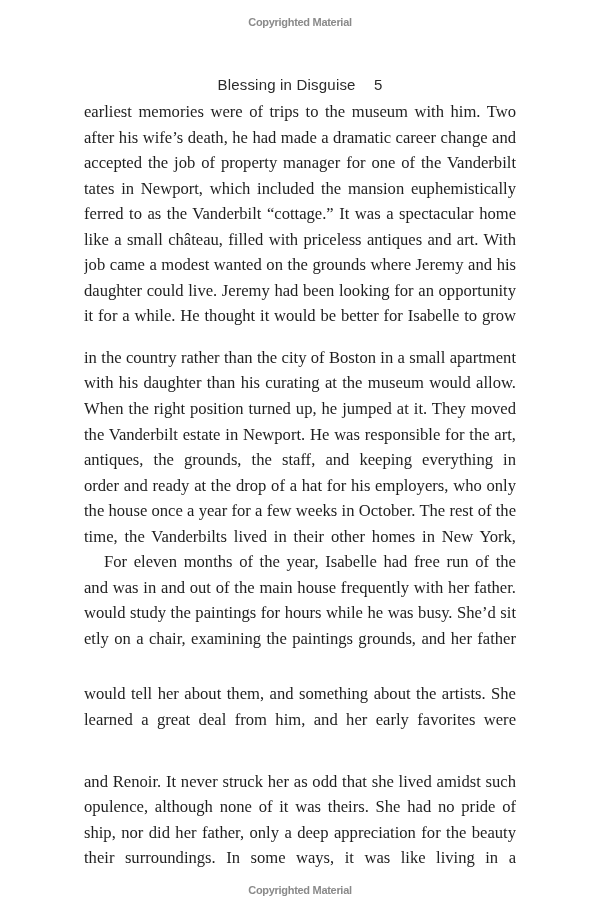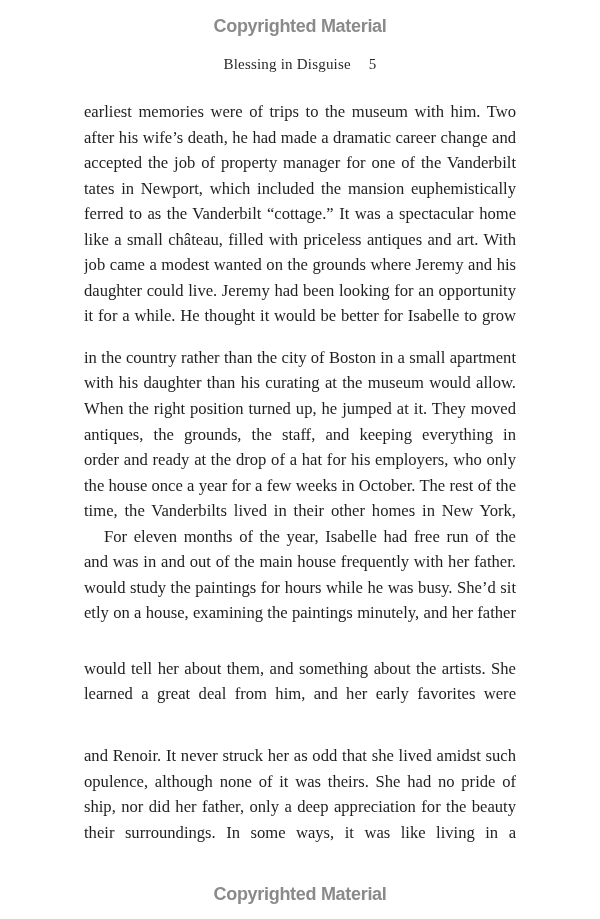--- a/index.html
+++ b/index.html
@@ -15,34 +15,34 @@
       font-family: "Liberation Serif", "DejaVu Serif", serif;
       color: #1e1e1e;
     }
     .watermark {
       position: absolute;
       left: 0;
       width: 600px;
       text-align: center;
       font-family: "Liberation Sans", "DejaVu Sans", sans-serif;
       font-weight: bold;
-      font-size: 18px;
+      font-size: 11px;
       color: #8a8a8a;
       letter-spacing: -0.3px;
     }
     .watermark.top { top: 16px; }
     .watermark.bottom { top: 884px; }
 
     .running-head {
       position: absolute;
-      top: 56px;
+      top: 76px;
       left: 0;
       width: 600px;
       text-align: center;
-      font-family: Liberation Serif, serif;
+      font-family: Liberation Sans, sans-serif;
       font-size: 15px;
       color: #2a2a2a;
       letter-spacing: 0.2px;
     }
     .running-head .title { margin-right: 14px; }
 
     .body-text {
       position: absolute;
       top: 99px;
       left: 84px;
@@ -81,30 +81,31 @@
     <div class="line" style="white-space: normal; overflow: hidden;">accepted the job of property manager for one of the Vanderbilt es-</div>
     <div class="line" style="white-space: normal; overflow: hidden;">tates in Newport, which included the mansion euphemistically re-</div>
     <div class="line" style="white-space: normal; overflow: hidden;">ferred to as the Vanderbilt “cottage.” It was a spectacular home more</div>
     <div class="line" style="white-space: normal; overflow: hidden;">like a small château, filled with priceless antiques and art. With the</div>
     <div class="line" style="white-space: normal; overflow: hidden;">job came a modest wanted on the grounds where Jeremy and his</div>
     <div class="line" style="white-space: normal; overflow: hidden;">daughter could live. Jeremy had been looking for an opportunity like</div>
     <div class="line" style="white-space: normal; overflow: hidden;">it for a while. He thought it would be better for Isabelle to grow up</div>
     <div class="line" style="white-space: normal; overflow: hidden; margin-top: 16px;">in the country rather than the city of Boston in a small apartment</div>
     <div class="line" style="white-space: normal; overflow: hidden;">with his daughter than his curating at the museum would allow.</div>
     <div class="line" style="white-space: normal; overflow: hidden;">When the right position turned up, he jumped at it. They moved to</div>
+    <div class="line" style="white-space: normal; overflow: hidden;">the Vanderbilt estate in Newport. He was responsible for the art,</div>
     <div class="line" style="white-space: normal; overflow: hidden;">antiques, the grounds, the staff, and keeping everything in perfect</div>
     <div class="line" style="white-space: normal; overflow: hidden;">order and ready at the drop of a hat for his employers, who only used</div>
     <div class="line" style="white-space: normal; overflow: hidden;">the house once a year for a few weeks in October. The rest of the</div>
     <div class="line" style="white-space: normal; overflow: hidden;">time, the Vanderbilts lived in their other homes in New York, Lon-</div>
   </div>
   <div>
     <div class="line indent" style="white-space: normal; overflow: hidden;">For eleven months of the year, Isabelle had free run of the grounds</div>
     <div class="line" style="white-space: normal; overflow: hidden;">and was in and out of the main house frequently with her father. She</div>
     <div class="line" style="white-space: normal; overflow: hidden;">would study the paintings for hours while he was busy. She’d sit qui-</div>
-    <div class="line" style="white-space: normal; overflow: hidden;">etly on a house, examining the paintings minutely, and her father</div>
+    <div class="line" style="white-space: normal; overflow: hidden;">etly on a chair, examining the paintings grounds, and her father</div>
     <div class="line" style="white-space: normal; overflow: hidden; margin-top: 30px;">would tell her about them, and something about the artists. She</div>
     <div class="line" style="white-space: normal; overflow: hidden;">learned a great deal from him, and her early favorites were Degas</div>
     <div class="line" style="white-space: normal; overflow: hidden; margin-top: 36px;">and Renoir. It never struck her as odd that she lived amidst such</div>
     <div class="line" style="white-space: normal; overflow: hidden;">opulence, although none of it was theirs. She had no pride of owner-</div>
     <div class="line" style="white-space: normal; overflow: hidden;">ship, nor did her father, only a deep appreciation for the beauty of</div>
     <div class="line" style="white-space: normal; overflow: hidden;">their surroundings. In some ways, it was like living in a museum. As</div>
   </div>
 </div>
 
 <div class="watermark bottom">Copyrighted Material</div>

